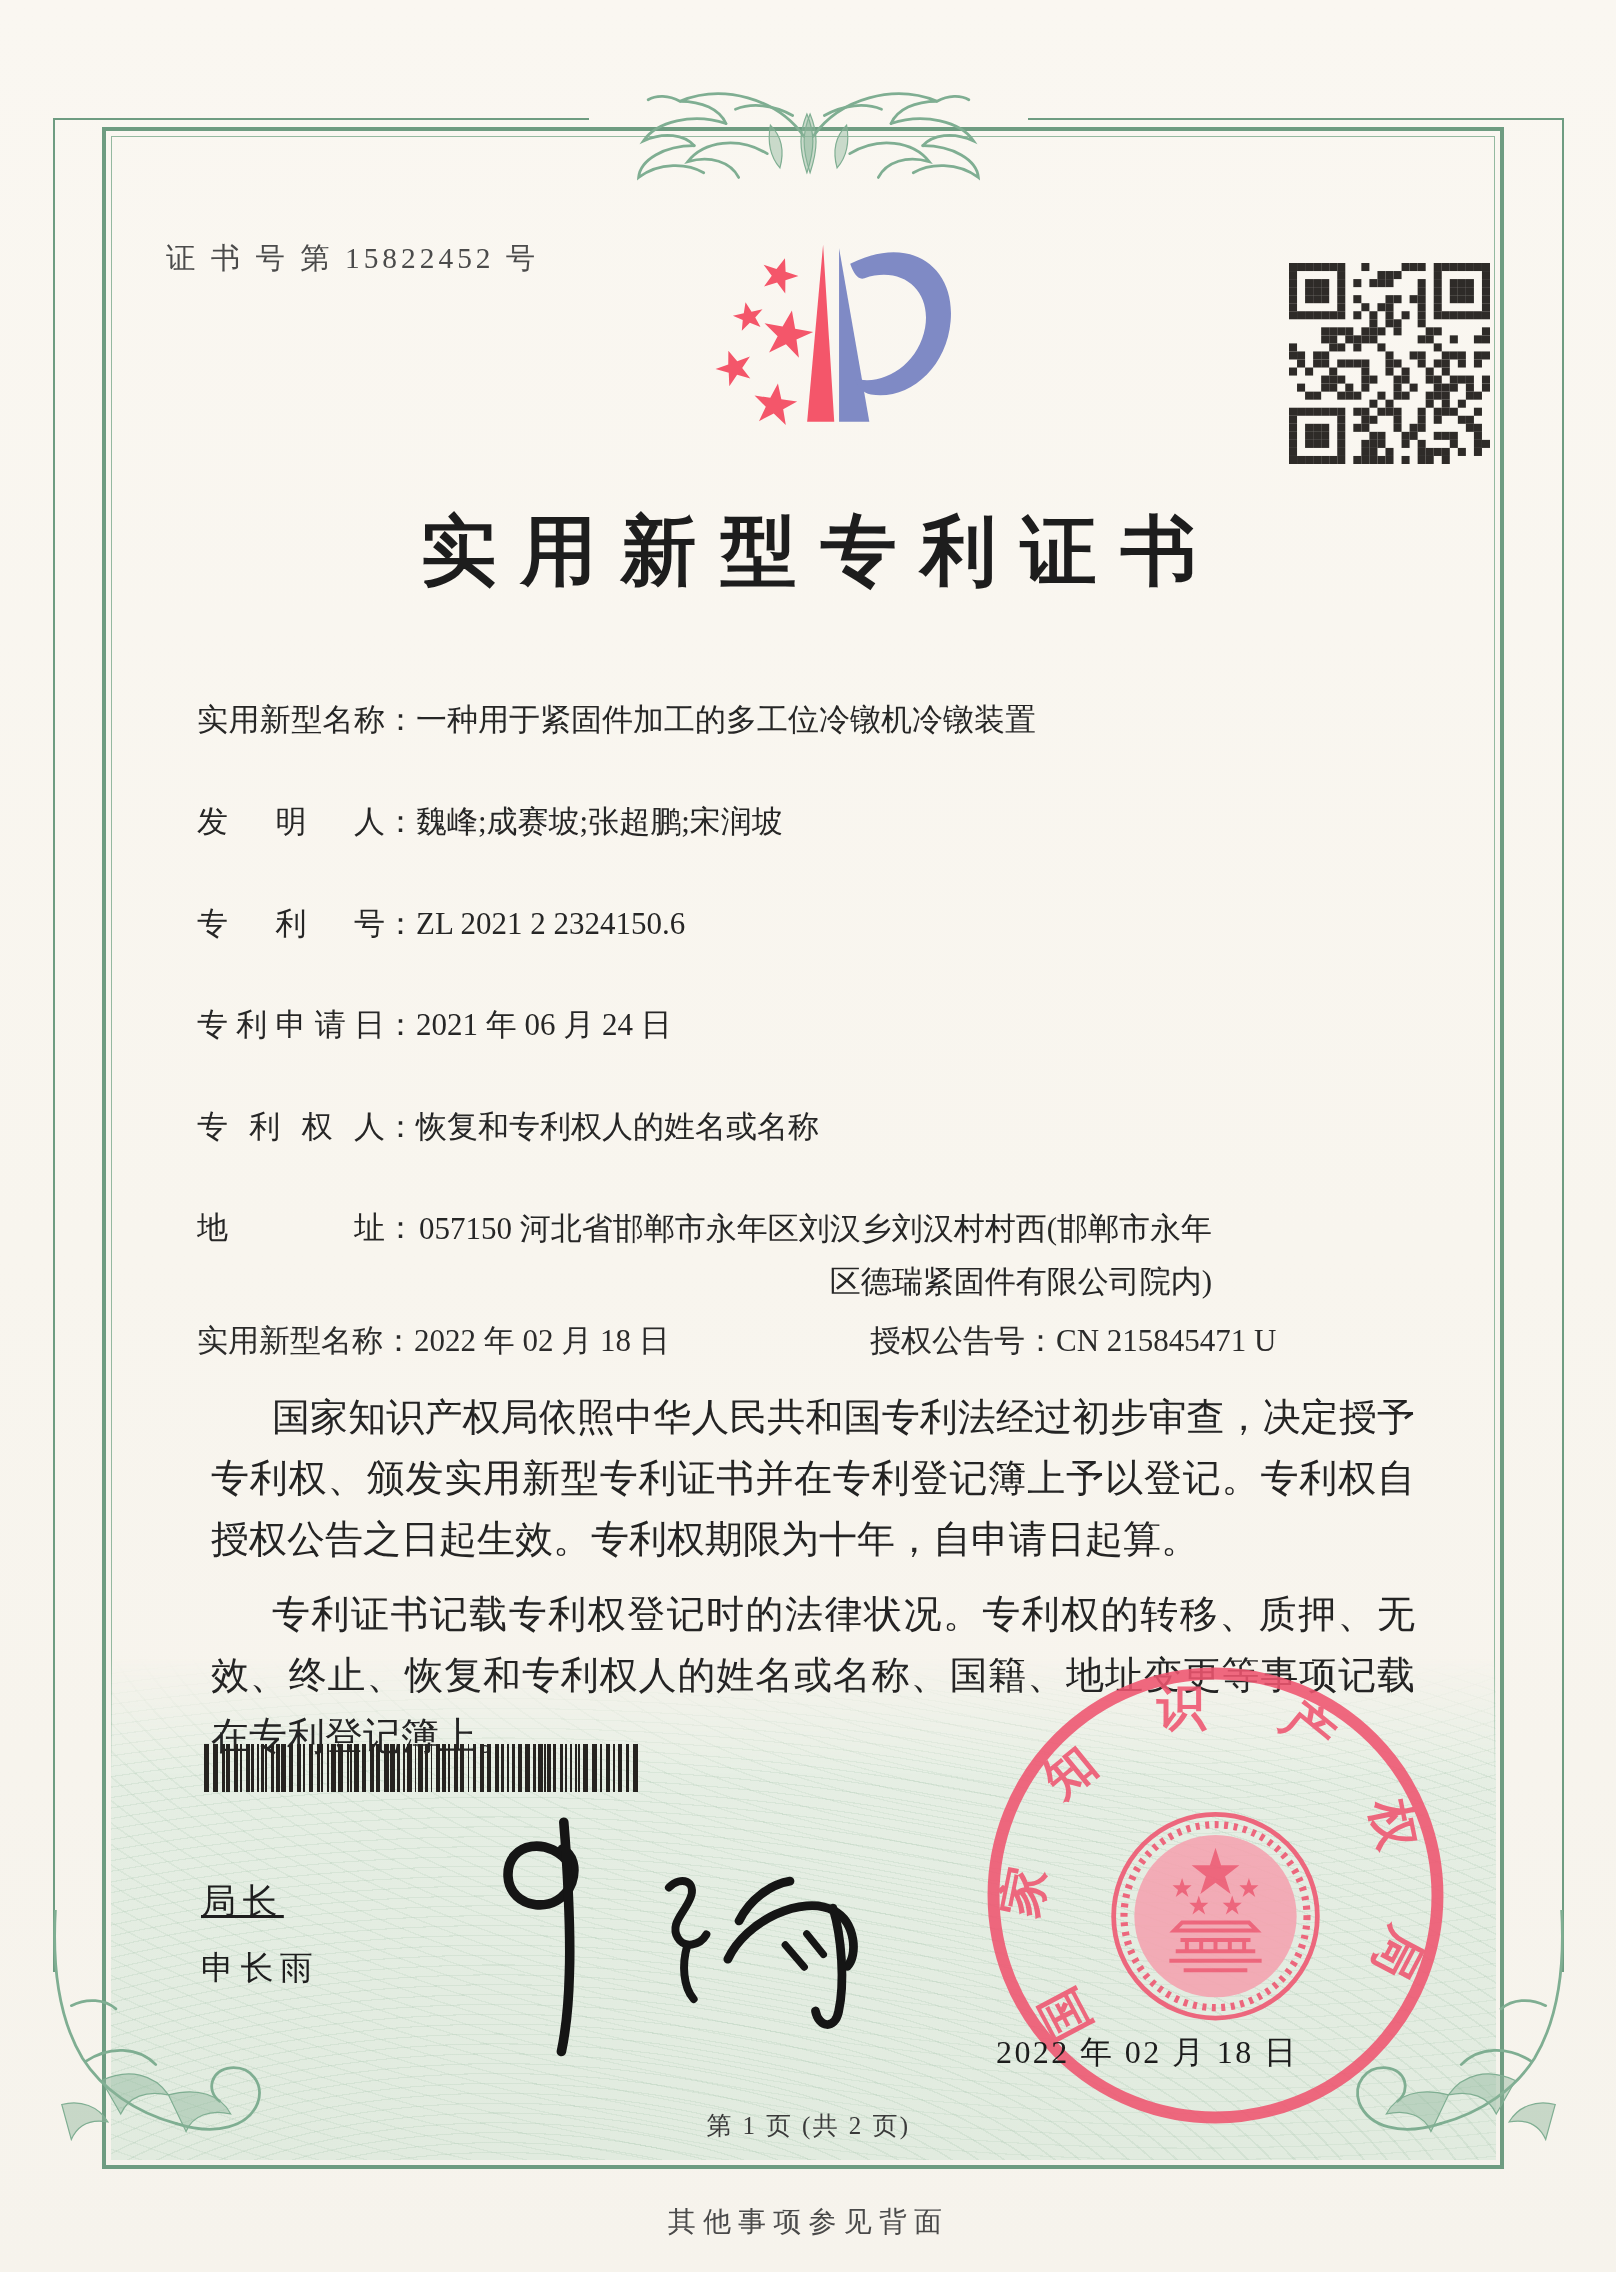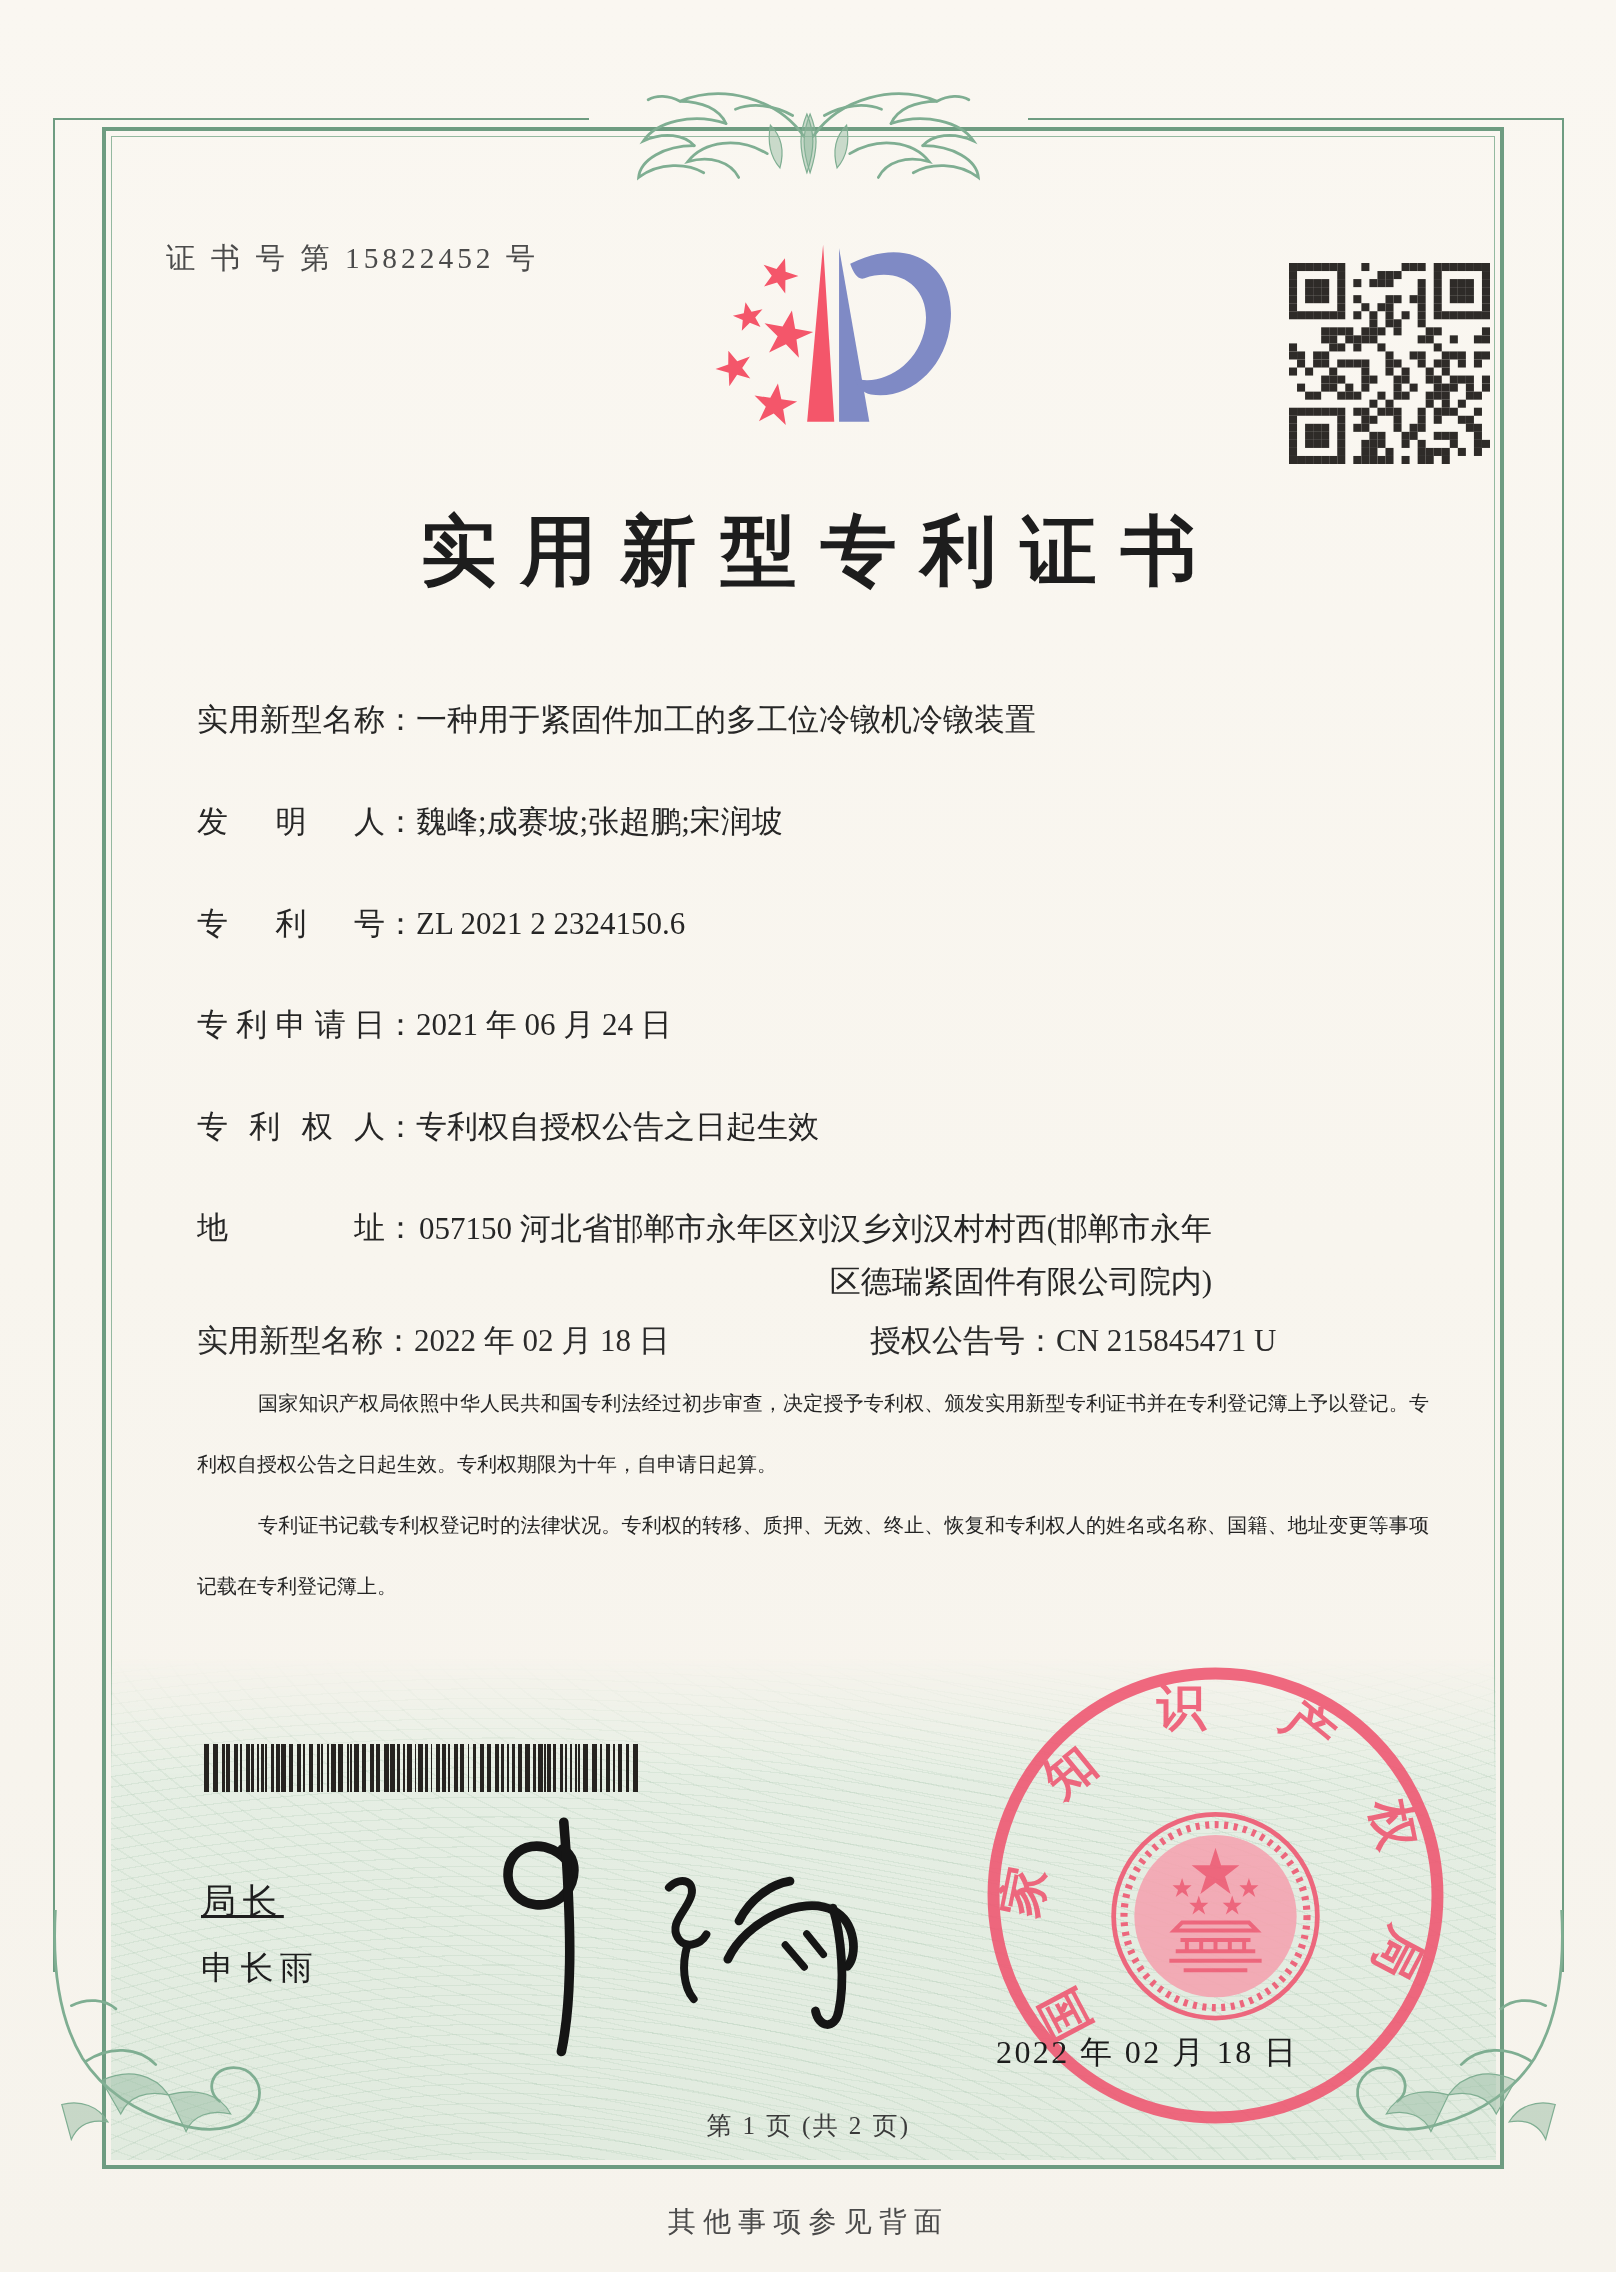--- a/index.html
+++ b/index.html
@@ -29,21 +29,21 @@
   .frow{position:absolute;left:0;display:flex;align-items:flex-start;line-height:51px;}
   .flabel{display:inline-block;width:188px;text-align:justify;text-align-last:justify;flex:0 0 188px;color:#262626;}
   .fsep{flex:0 0 auto;color:#262626;}
   .fvalue{color:#262626;text-align:right;}
   .r1{top:694px}.r2{top:796px}.r3{top:898px}.r4{top:999px}.r5{top:1101px}
   .r6{top:1202px}.r6 .fvalue{width:796px;line-height:53px;}
   .r7{top:1315px;width:1235px;}
   .r7 .grp{display:flex;align-items:flex-start;}
   .r7 .g1{width:673px;flex:0 0 673px;}
   .paras{position:absolute;left:197px;top:1373px;width:1232px;}
-  .paras p{margin:0;font-size:20px;line-height:61px;text-align:justify;text-indent:61px;color:#242424;}
+  .paras p{margin:14px;font-size:38px;line-height:61px;text-align:justify;text-indent:61px;color:#242424;}
   .officer-title{position:absolute;left:201px;top:1878px;font-size:35px;letter-spacing:6.4px;color:#1e1e1e;text-decoration:underline;}
   .officer-name{position:absolute;left:201px;top:1946px;font-size:33px;letter-spacing:6.4px;color:#1e1e1e;}
   .seal-date{position:absolute;left:996px;top:2031px;font-size:32px;letter-spacing:2.4px;color:#1c1c1c;}
   .page-info{position:absolute;left:0;top:2109px;width:1617px;text-align:center;font-size:25px;letter-spacing:2.4px;color:#3a3a3a;}
   .back-note{position:absolute;left:0;top:2203px;width:1617px;text-align:center;font-size:28px;letter-spacing:7.2px;color:#4a4a4a;}
   
   .logo{position:absolute;left:686px;top:216px;}
   .qr{position:absolute;left:1289px;top:263px;width:201px;height:201px;}
   .barcode{position:absolute;left:204px;top:1744px;width:436px;height:48px;font-size:0;white-space:nowrap;}
   .barcode i{display:inline-block;height:48px;background:#262320;}
@@ -432,21 +432,21 @@
         <span class="fvalue">ZL 2021 2 2324150.6</span>
     </div>
     <div class="frow r4">
       <span class="flabel">专利申请日</span>
         <span class="fsep">：</span>
         <span class="fvalue">2021 年 06 月 24 日</span>
     </div>
     <div class="frow r5">
       <span class="flabel">专利权人</span>
         <span class="fsep">：</span>
-        <span class="fvalue">专利权自授权公告之日起生效</span>
+        <span class="fvalue">恢复和专利权人的姓名或名称</span>
     </div>
     <div class="frow r6">
       <span class="flabel">地址</span>
         <span class="fsep">：</span>
         <span class="fvalue">057150 河北省邯郸市永年区刘汉乡刘汉村村西(邯郸市永年区德瑞紧固件有限公司院内)</span>
     </div>
     <div class="frow r7">
       <span class="grp g1">
         <span>实用新型名称</span>
           <span>：</span>

